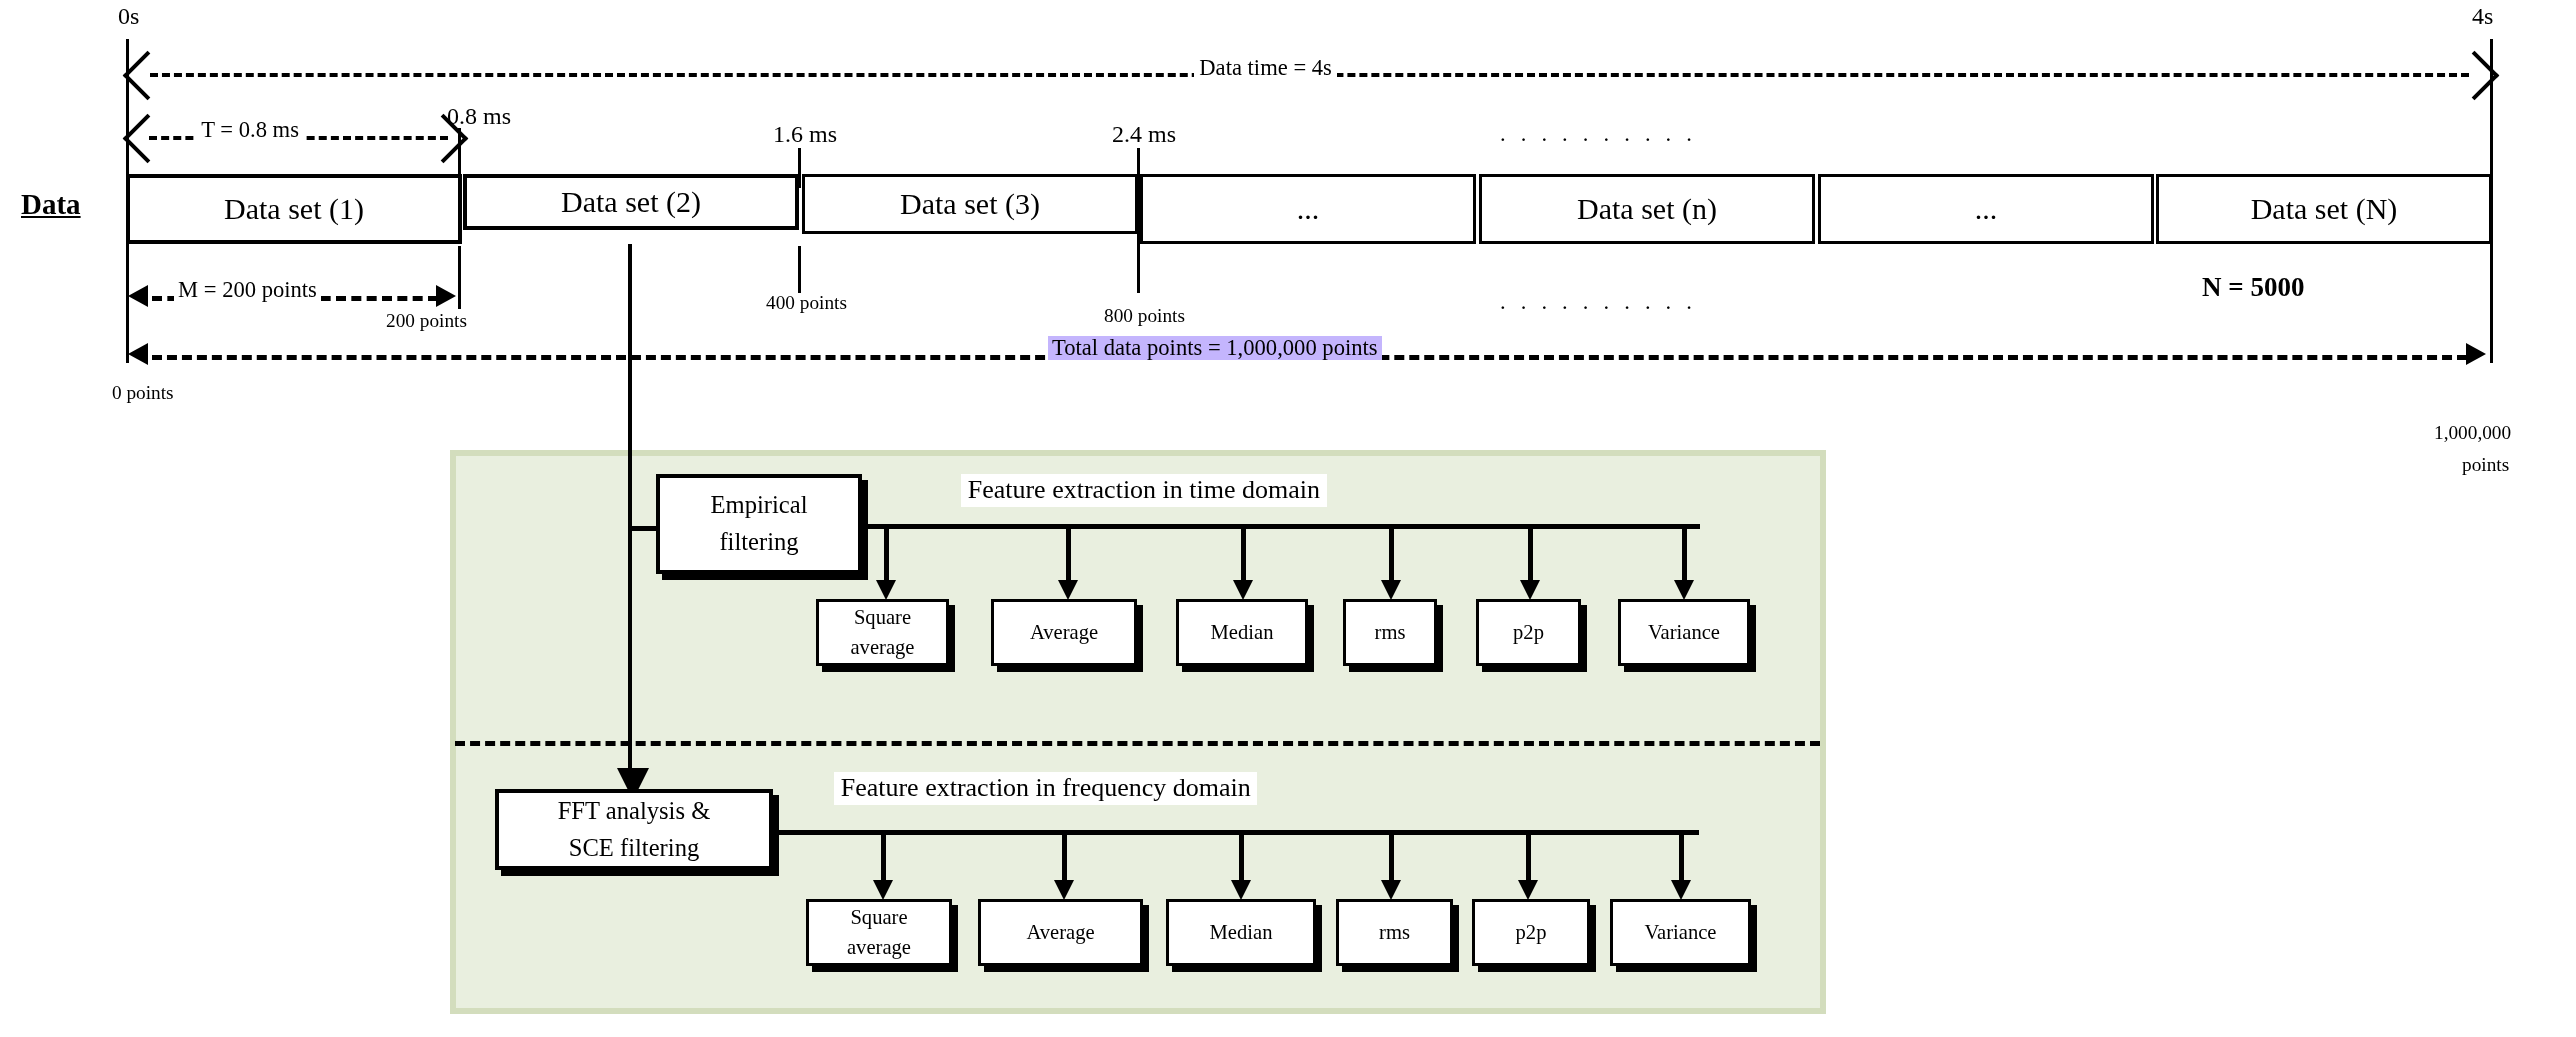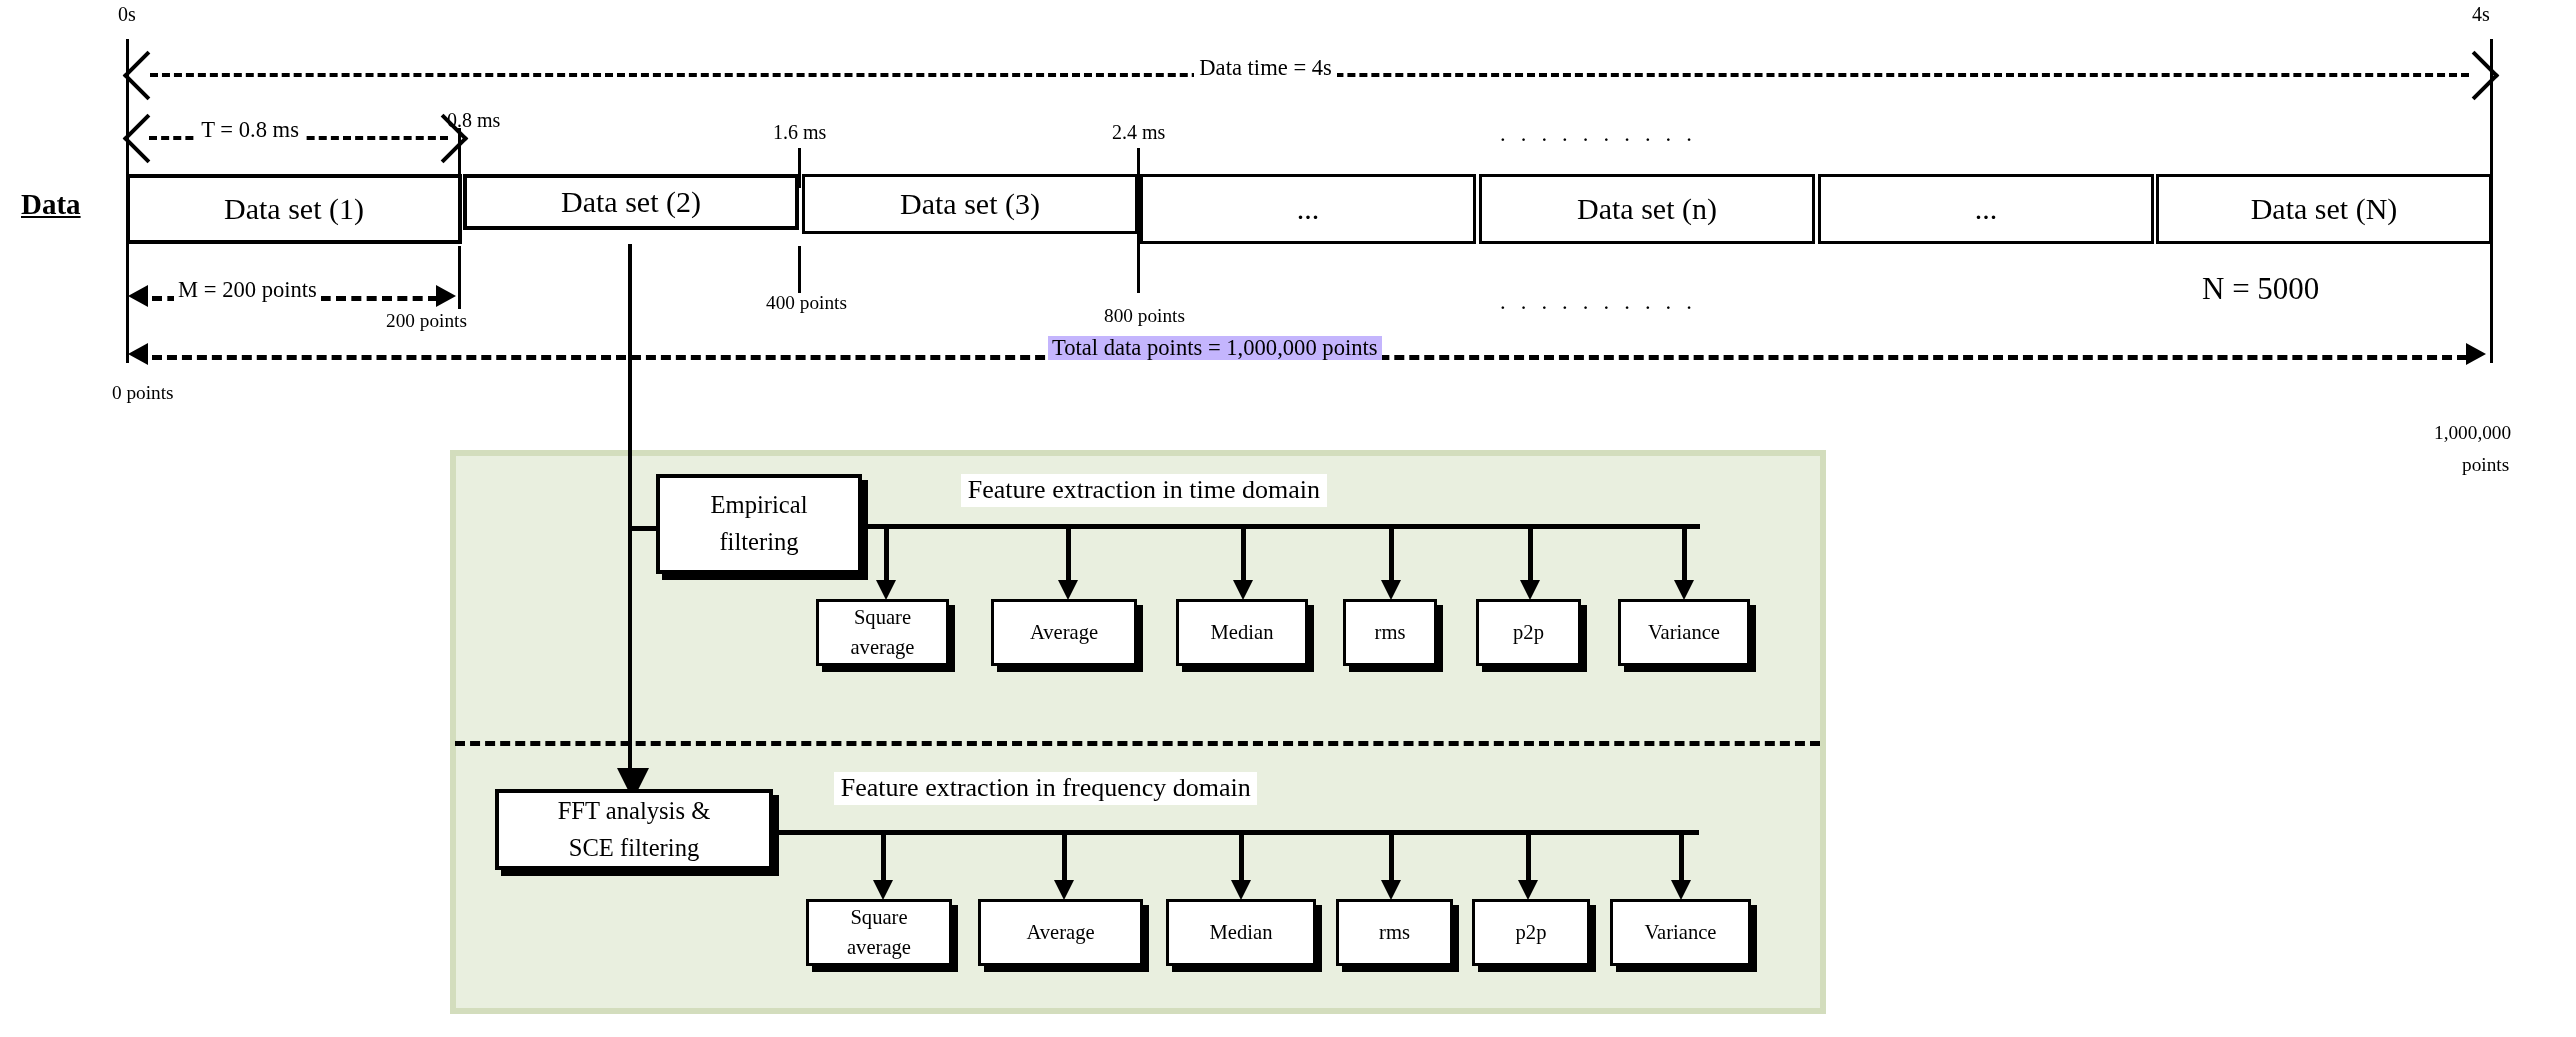--- a/index.html
+++ b/index.html
@@ -41,24 +41,24 @@
   .hline{position:absolute;height:4.7px;background:#000;}
   .vline{position:absolute;width:4.7px;background:#000;}
   .vthin{position:absolute;width:4px;background:#000;}
   .downArrow{position:absolute;width:0;height:0;border-left:10px solid transparent;border-right:10px solid transparent;border-top:20px solid #000;}
   .bigDownArrow{position:absolute;width:0;height:0;border-left:16px solid transparent;border-right:16px solid transparent;border-top:32px solid #000;}
 
   .sectionLabel{position:absolute;background:#ffffff;font-size:26px;padding:1.3px 6.7px;white-space:nowrap;}
   .dashSep{position:absolute;height:0;border-top:5.3px dashed #000;}
 
   .dataLabel{position:absolute;font-size:29px;font-weight:bold;text-decoration:underline;}
-  .tick{font-size:20px;}
+  .tick{font-size:24px;}
   .small{font-size:19.3px;}
   .med{font-size:22.6px;}
-  .big{font-size:31px;}
+  .big{font-size:27px;font-weight:bold;}
   .legend{position:absolute;font-size:25px;line-height:1.28;}
   .legend p{margin:0 0 1.3px 0;}
   .justify{text-align:justify;}
   .dots{position:absolute;font-size:22.6px;letter-spacing:4.7px;}
 </style>
 </head>
 <body>
 
 <div id="stage">
 
@@ -72,21 +72,21 @@
   <div class="dashline" style="left:150px;top:73px;width:2319px;"></div>
   <div class="vArrL" style="left:130px;top:58px;"></div>
   <div class="vArrR" style="left:2457px;top:58px;"></div>
   <div class="txt med" style="left:1194px;top:56px;background:#fff;padding:0 5.3px;">Data time = 4s</div>
 
   <div class="dashline" style="left:149px;top:136px;width:299px;"></div>
   <div class="vArrL" style="left:130px;top:121px;"></div>
   <div class="vArrR" style="left:426px;top:121px;"></div>
   <div class="txt med" style="left:196px;top:118px;background:#fff;padding:0 5.3px;">T = 0.8 ms</div>
 
-  <div class="txt tick" style="left:447px;top:110px;">0.8 ms</div>
+  <div class="txt tick" style="left:447px;top:104px;">0.8 ms</div>
   <div class="vrule" style="left:458px;top:128px;height:60px;"></div>
 
   <div class="txt tick" style="left:773px;top:122px;">1.6 ms</div>
   <div class="vrule" style="left:798px;top:148px;height:40px;"></div>
 
   <div class="txt tick" style="left:1112px;top:122px;">2.4 ms</div>
   <div class="vrule" style="left:1137px;top:148px;height:106px;"></div>
 
   <div class="dots" style="left:1500px;top:121px;">. . . . . . . . . .</div>
 

